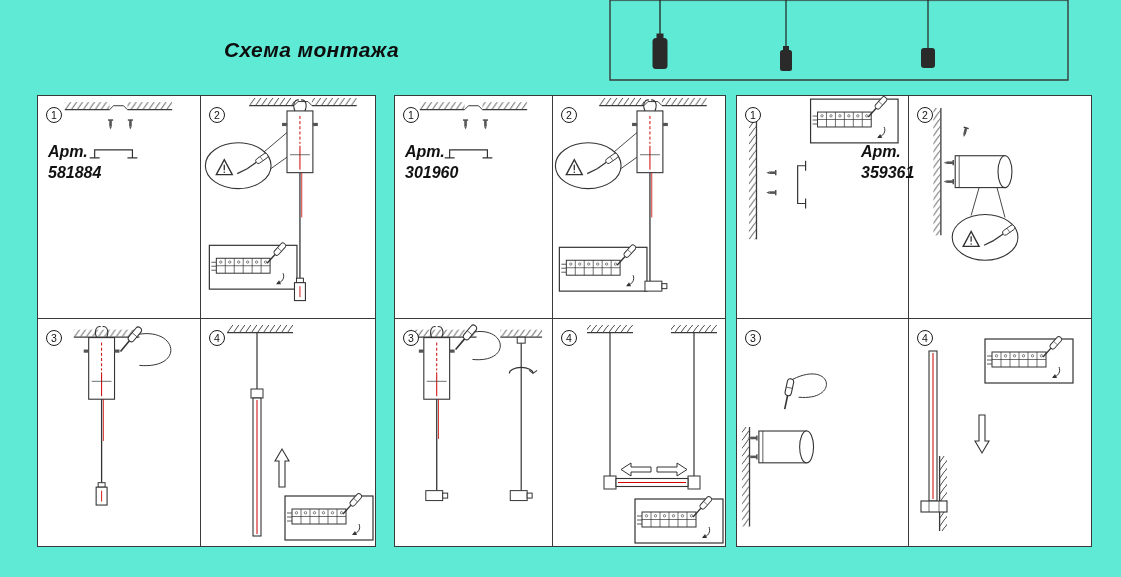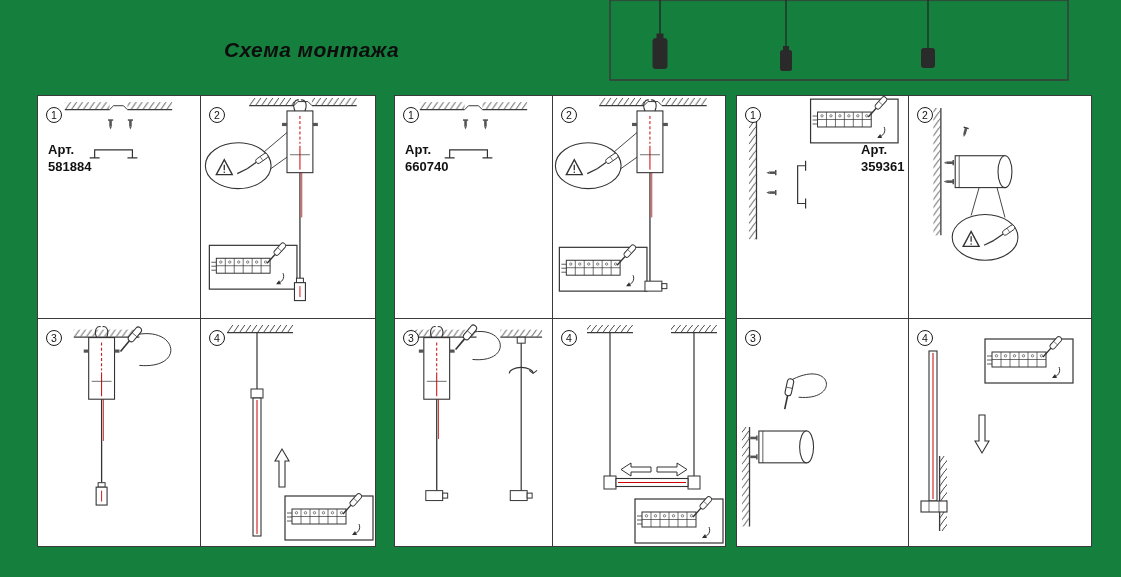--- a/index.html
+++ b/index.html
@@ -1,33 +1,33 @@
 <!DOCTYPE html>
 <html><head>
 <meta charset="utf-8">
 <style>
   *{margin:0;padding:0;box-sizing:border-box}
   html,body{background:#fff}
   body{width:1121px;height:577px;position:relative;overflow:hidden;
        font-family:"Liberation Sans",sans-serif;color:#111}
-  .stage{position:absolute;inset:0;background:#15803d}
+  .stage{position:absolute;inset:0;background:#5eead4}
   .title{position:absolute;left:224px;top:38px;font-size:21px;font-weight:bold;
          font-style:italic;letter-spacing:.4px;color:#0d0d0d}
   .hero{position:absolute;left:608px;top:0;width:462px;height:82px}
   .panel{position:absolute;display:grid;border:1.2px solid #3a3a3a;background:#fff}
   #panelA{left:37px;top:95px;grid-template-columns:163px 174px;grid-template-rows:223px 227px}
   #panelB{left:394px;top:95px;grid-template-columns:158px 172px;grid-template-rows:223px 227px}
   #panelC{left:736px;top:95px;grid-template-columns:172px 182px;grid-template-rows:223px 227px}
   .cell{position:relative;background:#fff}
   .cell.br{border-right:1.2px solid #3a3a3a}
   .cell.bb{border-bottom:1.2px solid #3a3a3a}
   .art-svg{position:absolute;inset:0;width:100%;height:100%}
   .badge{position:absolute;left:8px;top:11px;width:16px;height:16px;border:1.4px solid #1c1c1c;
          border-radius:50%;font-size:10.5px;line-height:15px;text-align:center;background:#fff;z-index:2}
-  .art{position:absolute;font-weight:bold;font-size:13px;line-height:1.3;z-index:2}
+  .art{position:absolute;font-style:italic;font-weight:bold;font-size:16px;line-height:1.3;z-index:2}
   .artA{left:10px;top:46px}
   .artC{left:124px;top:46px}
 </style>
 </head>
 <body>
 
 <div class="stage">
 
   <svg width="0" height="0" style="position:absolute">
     <defs>
@@ -208,21 +208,21 @@
         <use href="#sym-inset" x="84" y="177"></use>
       </svg>
     </div>
   </div>
 
   <div class="panel" id="panelB">
     <div class="cell br bb">
       <span class="badge">1</span>
       <div class="art artA">
         <div>Арт.</div>
-        <div>660740</div>
+        <div>301960</div>
       </div>
       <svg class="art-svg" viewBox="0 0 158 223">
         <use href="#sym-ceiling" x="25" y="6"></use>
         <use href="#sym-screw-v" x="71" y="24"></use>
         <use href="#sym-screw-v" x="91" y="24"></use>
         <path d="M55,62 V54 H93 V62 M50,62 H60 M88,62 H98" fill="none" stroke="#333" stroke-width="1.2"></path>
       </svg>
     </div>
     <div class="cell bb">
       <span class="badge">2</span>

